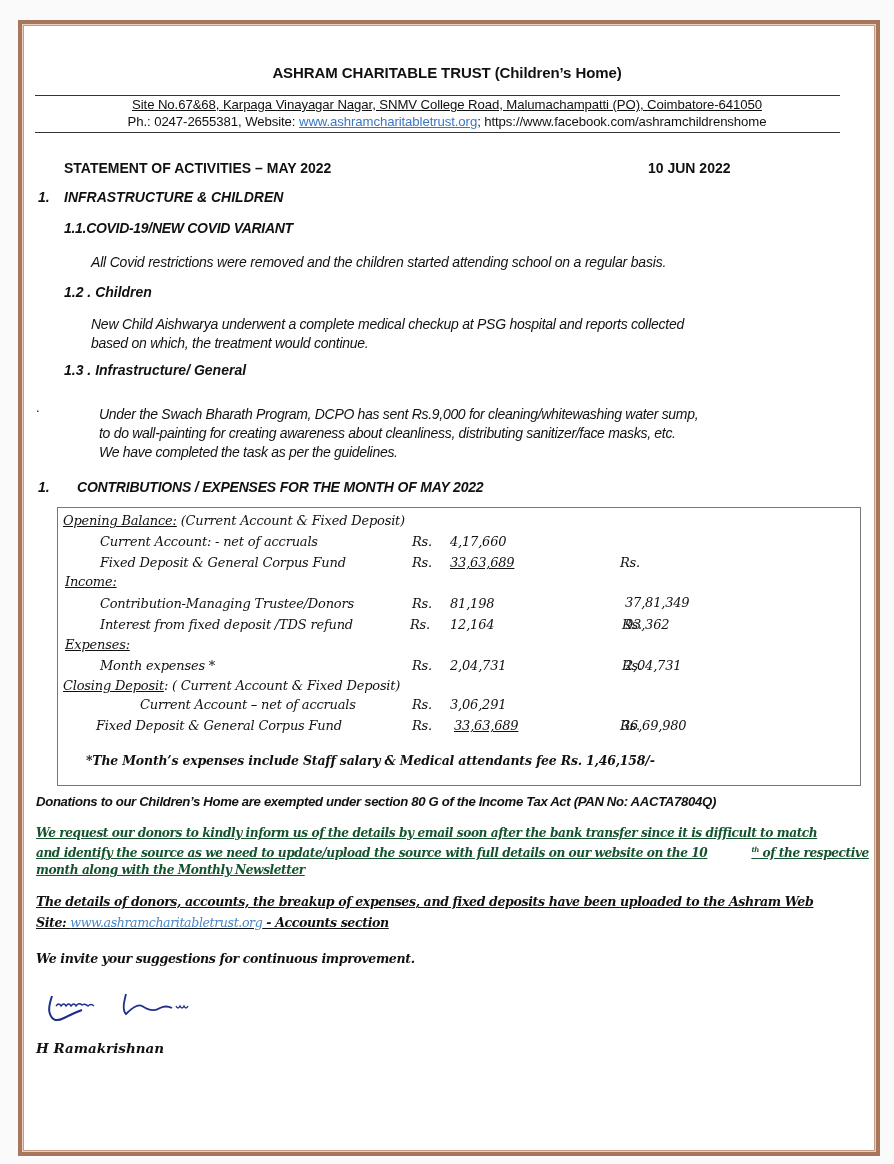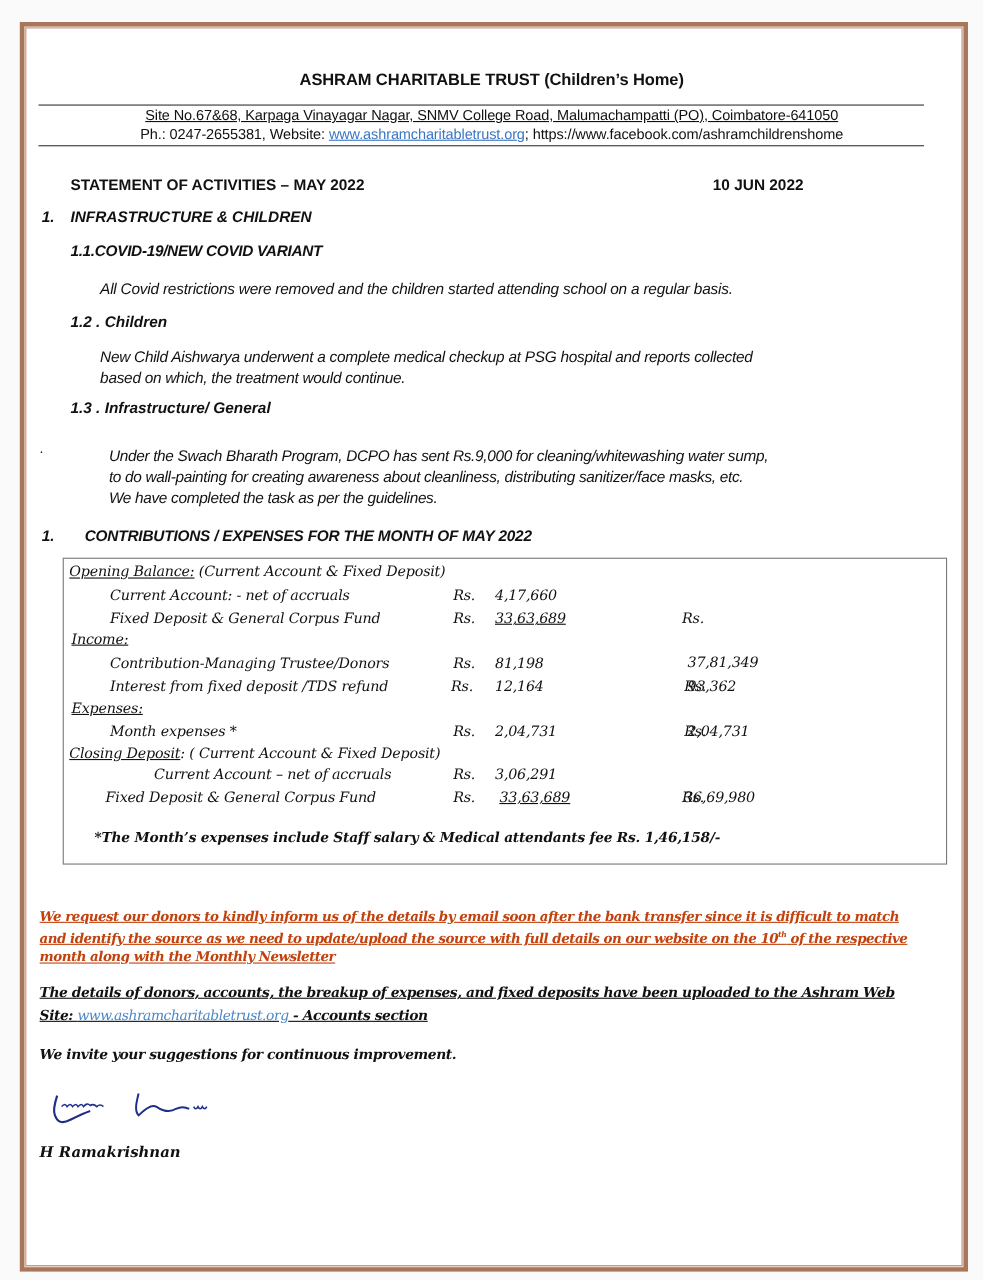--- a/index.html
+++ b/index.html
@@ -16,21 +16,21 @@
   .addr2 { left: 0; width: 894px; text-align: center; font-size: 13.2px; letter-spacing: -0.1px; }
   .link { color: #3a76c4; text-decoration: underline; }
   .h-bold { font-size: 14px; font-weight: bold; }
   .h-ital { font-size: 14px; font-weight: bold; font-style: italic; }
   .body-it { font-size: 14px; font-style: italic; }
   .table-box { position: absolute; left: 57px; top: 507px; width: 804px; height: 279px; border: 1px solid #777; box-sizing: border-box; }
   .t { font-family: "DejaVu Serif", serif; font-style: italic; font-size: 13px; letter-spacing: -0.2px; }
   .u { text-decoration: underline; }
   .num { text-align: left; width: 120px; }
   .note-b { font-family: "DejaVu Serif", serif; font-style: italic; font-weight: bold; font-size: 12.5px; letter-spacing: -0.2px; }
-  .blue-u { color: #c2410c; text-decoration: underline; font-weight: bold; font-style: italic; font-family: "DejaVu Serif", serif; font-size: 12.2px; letter-spacing: -0.45px; }
+  .blue-u { color: #14532d; text-decoration: underline; font-weight: bold; font-style: italic; font-family: "DejaVu Serif", serif; font-size: 12.2px; letter-spacing: -0.45px; }
   .blk-u { color: #111; text-decoration: underline; font-weight: bold; font-style: italic; font-family: "DejaVu Serif", serif; font-size: 12.6px; letter-spacing: -0.4px; }
   .sig { position: absolute; left: 42px; top: 988px; }
 </style>
 </head>
 <body>
 
 <div class="page">
   <div class="frame"></div>
 
   <div class="abs sans title">ASHRAM CHARITABLE TRUST (Children’s Home)</div>
@@ -104,23 +104,24 @@
   <div class="abs t num" style="left:450px; top:697px;">3,06,291</div>
 
   <div class="abs t" style="left:96px; top:718px;">Fixed Deposit &amp; General Corpus Fund</div>
   <div class="abs t" style="left:412px; top:718px;">Rs.</div>
   <div class="abs t num u" style="left:454px; top:718px;">33,63,689</div>
   <div class="abs t" style="left:620px; top:718px;">Rs.</div>
   <div class="abs t num" style="left:622px; top:718px;">36,69,980</div>
 
   <div class="abs note-b" style="left:86px; top:753px;">*The Month’s expenses include Staff salary &amp; Medical attendants fee Rs. 1,46,158/-</div>
 
+  <div class="abs sans" style="left:36px; top:794px; font-size:13.2px; font-weight:bold; font-style:italic; letter-spacing:-0.35px;">Donations to our Children’s Home are exempted under section 80 G of the Income Tax Act (PAN No: AACTA7804Q)</div>
 
   <div class="abs blue-u" style="left:36px; top:826px;">We request our donors to kindly  inform us of the details by email soon after the bank transfer since it is difficult to match</div>
-  <div class="abs blue-u" style="left:36px; top:845px;"><span>and identify the source as we need to update/upload the source with full details on our website on  the 10</span><sup style="font-size:7px;">th</sup><span> of the respective</span></div>
+  <div class="abs blue-u" style="left:36px; top:845px;"><span>and identify the source as we need to update/upload the source with full details on our website on  the 10</span><sup style="font-size:7px;padding-left:44px;">th</sup><span> of the respective</span></div>
   <div class="abs blue-u" style="left:36px; top:863px;">month along with the Monthly  Newsletter </div>
 
   <div class="abs blk-u" style="left:36px; top:915px;"><span>Site: </span><span style="color:#4a86c8; font-weight:normal;">www.ashramcharitabletrust.org</span><span> - Accounts section</span></div>
   <div class="abs blk-u" style="left:36px; top:894px;">The details of donors, accounts, the breakup of expenses, and fixed deposits have been uploaded to the Ashram Web</div>
 
   <div class="abs" style="left:36px; top:951px; font-family:'DejaVu Serif', serif; font-style:italic; font-weight:bold; font-size:12.6px; letter-spacing:-0.4px;">We invite your suggestions for continuous improvement.</div>
 
   <svg class="sig" width="170" height="45" viewBox="0 0 170 45">
     <path d="M10 8 C 8 14, 6 22, 8 26 C 10 32, 14 34, 22 30 C 30 26, 34 24, 40 22" fill="none" stroke="#1e2f8a" stroke-width="2"></path>
     <path d="M14 18 q3 -4 5 0 q3 -4 5 0 q3 -4 5 0 q3 -4 5 0 q3 -4 6 -1 q3 -2 6 1 q3 -3 6 0" fill="none" stroke="#1e2f8a" stroke-width="1.4"></path>

